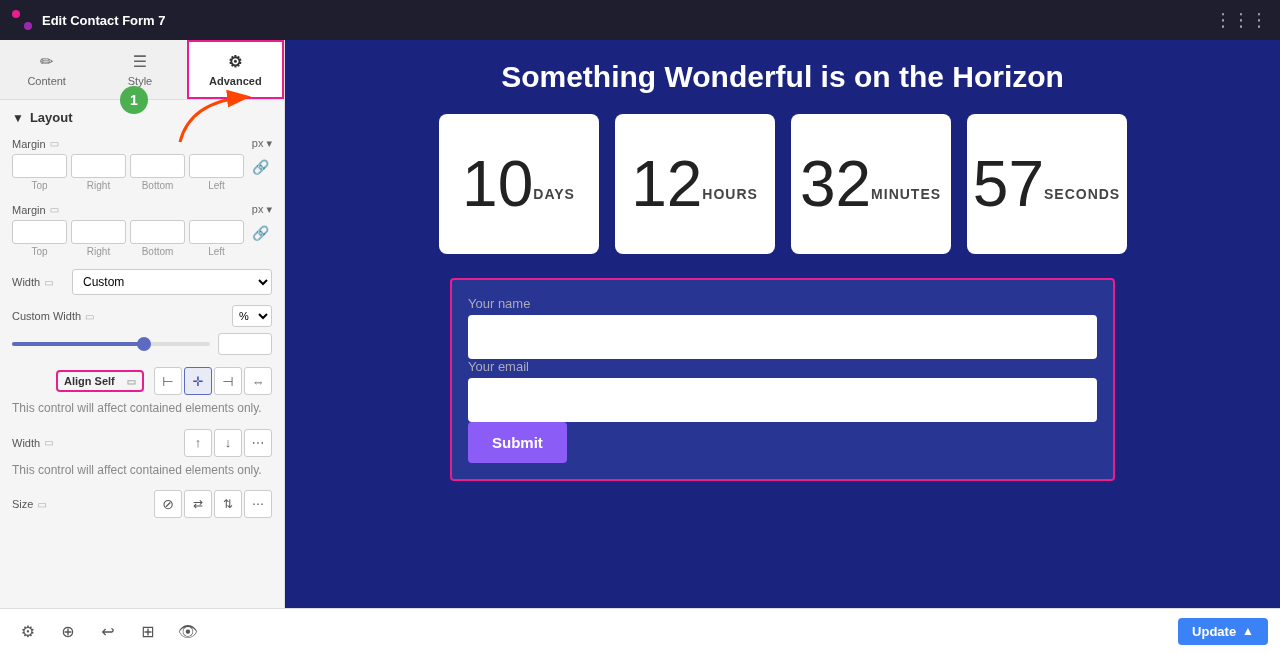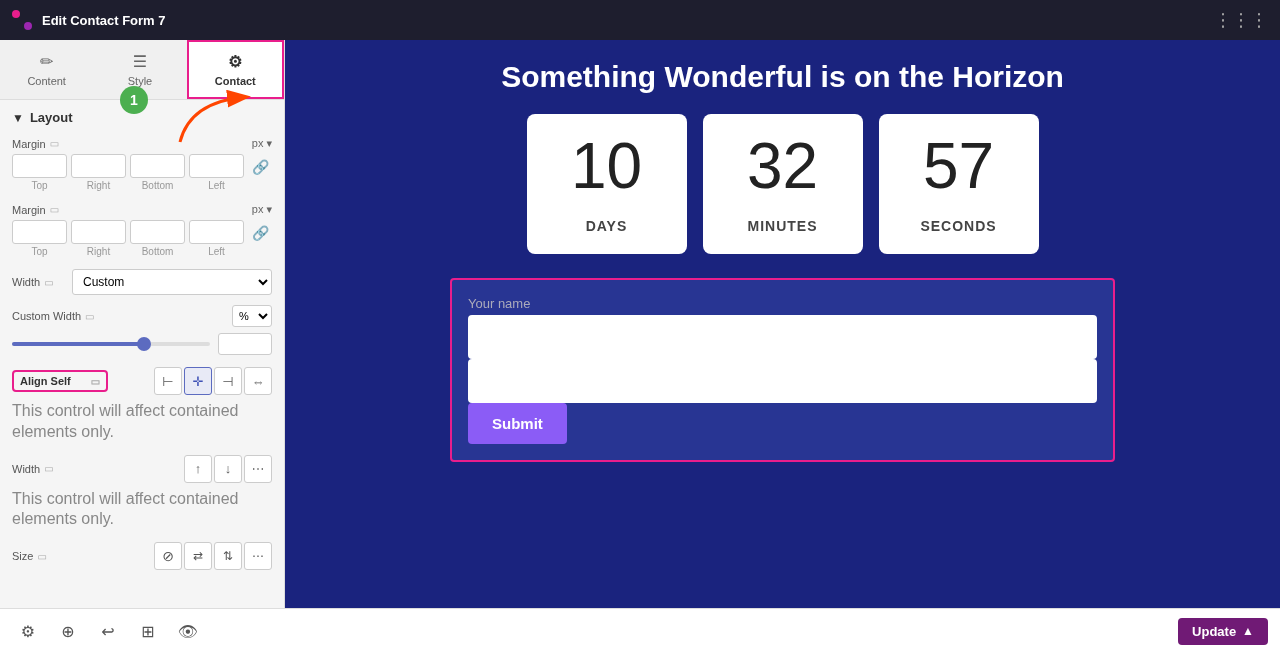--- a/index.html
+++ b/index.html
@@ -93,33 +93,33 @@
       font-size: 12px; text-align: center; background: #fff;
     }
     .unit-select {
       border: 1px solid #ccc; border-radius: 3px; padding: 3px 2px; font-size: 11px;
       background: #fff; cursor: pointer; font-size: 11px;
     }
 
     
     .align-self-row { display: flex; align-items: center; margin-bottom: 6px; }
     .align-self-label {
-      display: flex; align-items: center; gap: 20px; font-size: 11px; color: #333;
+      display: flex; align-items: center; gap: 12px; font-size: 11px; color: #333;
       font-weight: 600; border: 2px solid #e91e8c; border-radius: 4px; padding: 3px 6px;
-      flex: 0 0 auto; margin-right: 8px;
+      flex: 0 0 auto; margin-right: 8px; margin-left: 44px;
     }
     .align-buttons { display: flex; gap: 2px; margin-left: auto; }
     .align-btn {
       width: 28px; height: 28px; border: 1px solid #ccc; border-radius: 3px; background: #fff;
       display: flex; align-items: center; justify-content: center; cursor: pointer; font-size: 13px;
       color: #555;
     }
     .align-btn.active { background: #e8eaf6; border-color: #5c6bc0; color: #3f51b5; }
 
-    .hint-text { font-size: 16px; color: #888; margin-bottom: 12px; line-height: 1.3; }
+    .hint-text { font-size: 12px; color: #888; margin-bottom: 12px; line-height: 1.3; }
 
     
     .order-row { display: flex; align-items: center; margin-bottom: 6px; }
     .order-label { display: flex; align-items: center; gap: 4px; font-size: 11px; color: #555; flex: 0 0 60px; }
     .order-buttons { display: flex; gap: 2px; margin-left: auto; }
     .order-btn {
       width: 28px; height: 28px; border: 1px solid #ccc; border-radius: 3px; background: #fff;
       display: flex; align-items: center; justify-content: center; cursor: pointer; font-size: 13px; color: #555;
     }
 
@@ -142,39 +142,39 @@
     
     .bottom-toolbar {
       height: 45px; background: #fff; border-top: 1px solid #ddd;
       display: flex; align-items: center; padding: 0 12px; gap: 8px; flex-shrink: 0;
     }
     .bottom-tool-btn {
       width: 32px; height: 32px; display: flex; align-items: center; justify-content: center;
       font-size: 16px; color: #555; cursor: pointer; border-radius: 4px;
     }
     .update-btn {
-      margin-left: auto; background: #701a75; color: #fff; border: none; border-radius: 4px;
+      margin-left: auto; background: #3b82f6; color: #fff; border: none; border-radius: 4px;
       padding: 6px 14px; font-size: 13px; font-weight: 600; cursor: pointer; display: flex; align-items: flex-start; gap: 6px;
     }
     .chevron-up { font-size: 12px; }
 
     
     .right-content {
       flex: 1; background: #1a237e; overflow-y: auto; display: flex; flex-direction: column;
       align-items: center; padding: 20px;
     }
     .page-heading {
       color: #fff; font-size: 30px; font-weight: 700; text-align: center; margin-bottom: 20px;
     }
 
     
     .countdown { display: flex; gap: 16px; margin-bottom: 24px; }
     .countdown-item {
       background: #fff; border-radius: 8px; width: 160px; height: 140px;
-      display: flex; flex-direction: column; align-items: center; justify-content: center;
+      display: flex; flex-direction: row; align-items: center; justify-content: center;
     }
     .countdown-number { font-size: 64px; font-weight: 300; color: #222; line-height: 1; }
     .countdown-label { font-size: 14px; font-weight: 600; color: #444; letter-spacing: 1px; margin-top: 20px; }
 
     
     .form-container {
       background: #283593; border: 2px solid #e91e8c; border-radius: 4px;
       padding: 16px; width: 665px;
     }
     .form-input-wrap { }
@@ -223,21 +223,21 @@
         <button class="panel-tab">
           <span class="tab-icon">✏</span>
           <span>Content</span>
         </button>
         <button class="panel-tab">
           <span class="tab-icon">☰</span>
           <span>Style</span>
         </button>
         <button class="panel-tab active" style="border: 2px solid #e91e8c;">
           <span class="tab-icon">⚙</span>
-          <span>Contact</span>
+          <span>Advanced</span>
         </button>
       </div>
 
       <div class="panel-body">
 
         <div class="section-header">
           <span style="font-size:12px;">▼</span>
           <span>Layout</span>
         </div>
 
@@ -386,35 +386,40 @@
 
     <div class="right-content">
       <h1 class="page-heading">Something Wonderful is on the Horizon</h1>
 
       <div class="countdown">
         <div class="countdown-item">
           <span class="countdown-number">10</span>
           <span class="countdown-label">DAYS</span>
         </div>
         <div class="countdown-item">
+          <span class="countdown-number">12</span>
+          <span class="countdown-label">HOURS</span>
+        </div>
+        <div class="countdown-item">
           <span class="countdown-number">32</span>
           <span class="countdown-label">MINUTES</span>
         </div>
         <div class="countdown-item">
           <span class="countdown-number">57</span>
           <span class="countdown-label">SECONDS</span>
         </div>
       </div>
 
       <div class="form-container">
         <div class="form-input-wrap">
           <div class="form-input-label">Your name</div>
           <input type="text" class="form-input" style="">
         </div>
         <div class="form-input-wrap">
+          <div class="form-input-label">Your email</div>
           <input type="text" class="form-input" style="">
         </div>
         <button class="submit-btn">Submit</button>
       </div>
     </div>
 
   </div>
 
   <div class="bottom-toolbar">
     <div class="bottom-tool-btn">⚙</div>

